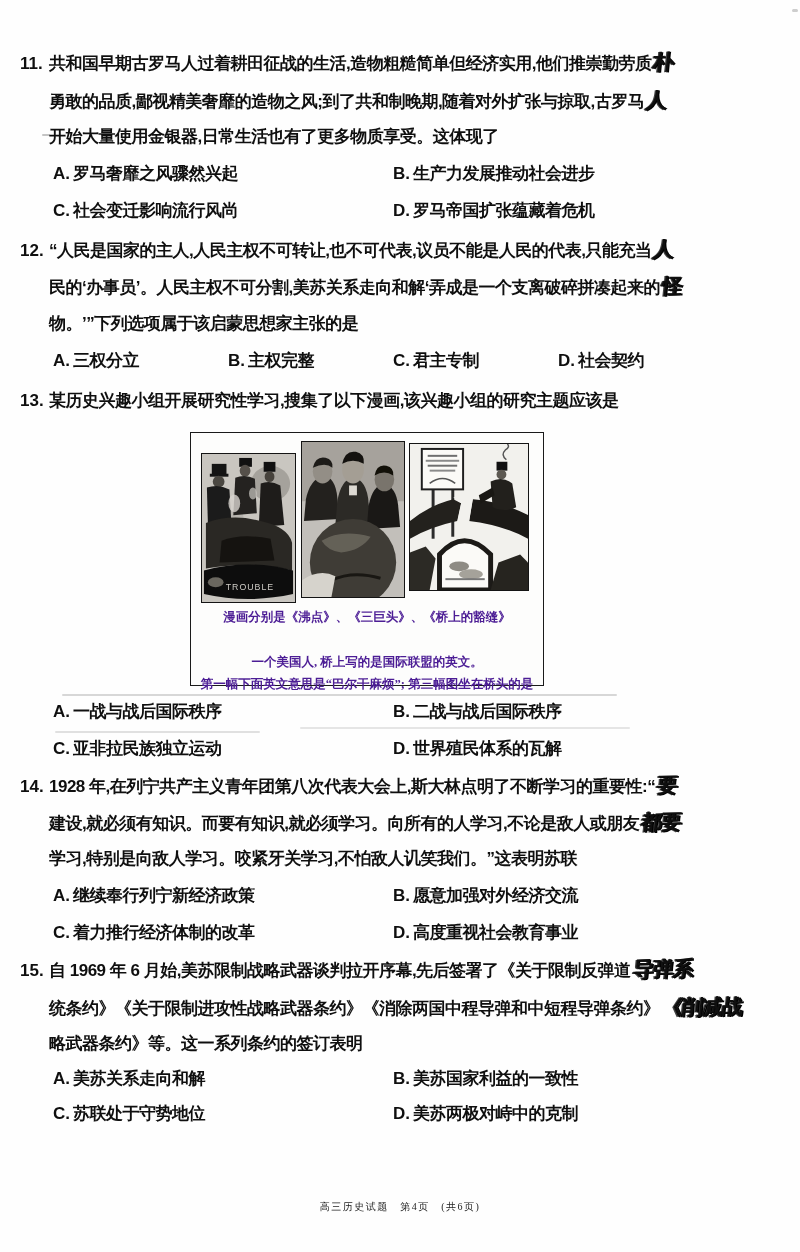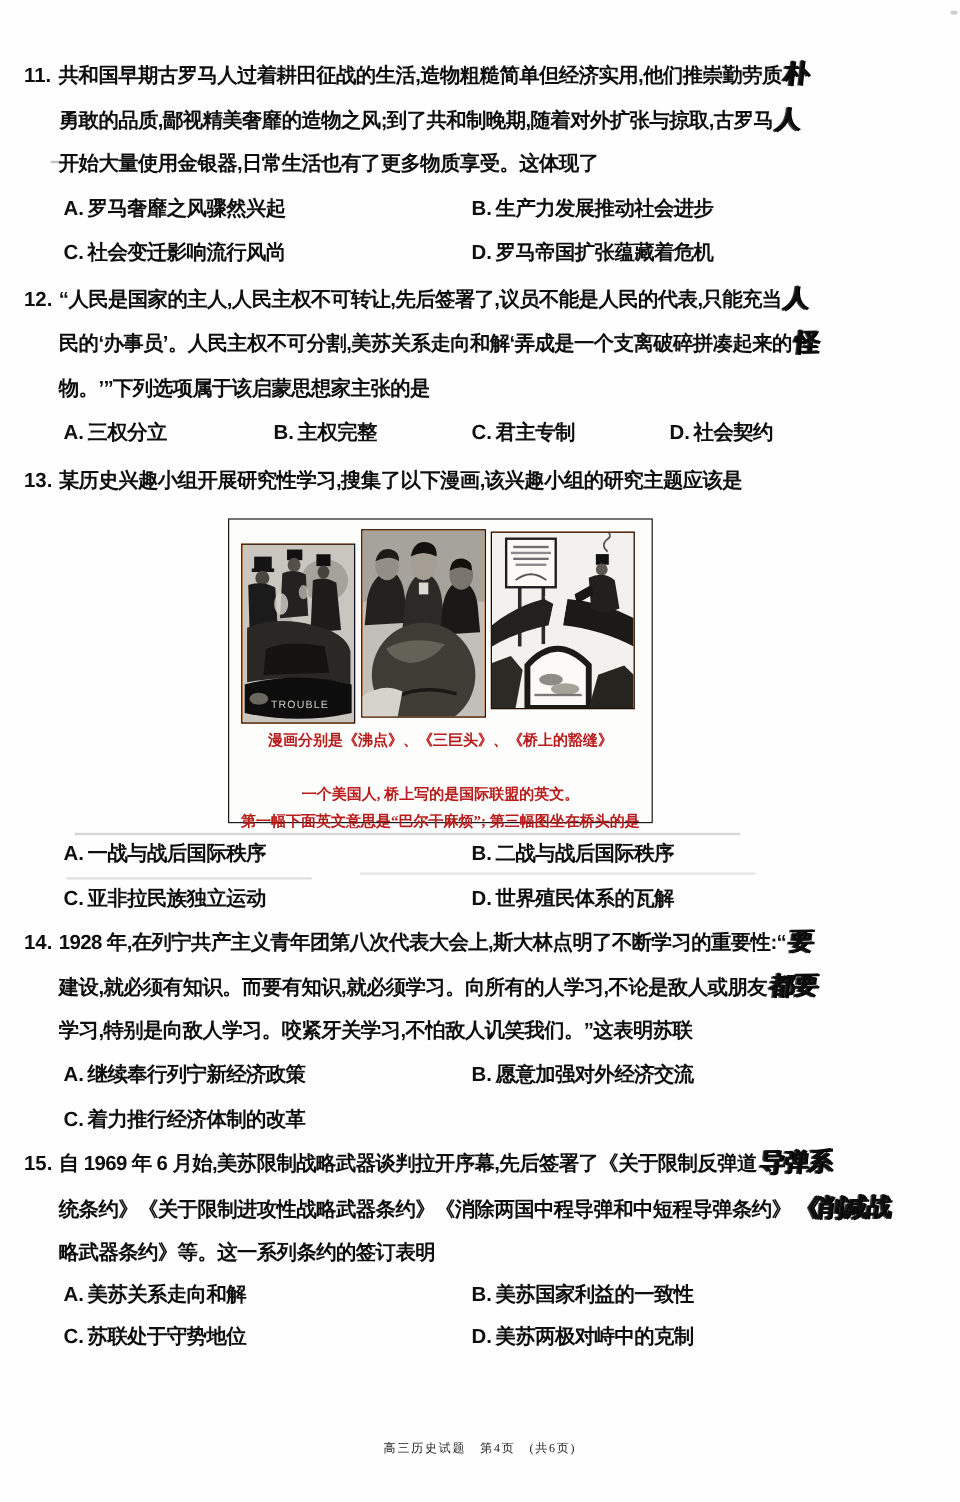--- a/index.html
+++ b/index.html
@@ -9,27 +9,27 @@
       letter-spacing:-0.5px;line-height:24px;}
   .ln.cont{left:49px;}
   .qnum{display:inline-block;width:29px;letter-spacing:0;}
   .tail{display:inline-block;font-size:21px;font-weight:900;letter-spacing:-1px;margin-left:2px;
         transform:skewX(-7deg) rotate(-1deg);
         text-shadow:1.4px .6px 0 #000,-1.1px .4px 0 #444;}
   .opt{position:absolute;white-space:nowrap;font-size:17px;font-weight:700;letter-spacing:-0.5px;}
   .olabel{margin-right:3px;letter-spacing:0;}
   .box{position:absolute;left:190px;top:432px;width:352px;height:252px;
        border:1.5px solid #1a1a1a;background:#fdfdfc;}
-  .panel{position:absolute;border:1.5px solid #141414;background:#f97316;box-sizing:border-box;}
+  .panel{position:absolute;border:1.5px solid #141414;background:#0ea5e9;box-sizing:border-box;}
   .panel svg{display:block;width:100%;height:100%;}
   .p1{left:10px;top:20px;width:95px;height:150px;}
   .p2{left:110px;top:8px;width:104px;height:157px;}
   .p3{left:218px;top:10px;width:120px;height:148px;}
   .cap{position:absolute;left:0;width:100%;text-align:center;white-space:nowrap;
-       font-family:"Liberation Serif","DejaVu Serif",serif;font-size:12.5px;font-weight:600;color:#b91c1c;}
+       font-family:"Liberation Serif","DejaVu Serif",serif;font-size:12.5px;font-weight:600;color:#4c1d95;}
   .cap1{top:176px;}.cap2{top:199px;margin-top:44px;}.cap3{top:221px;}
   .footer{position:absolute;left:0;width:100%;top:1200px;text-align:center;
           font-family:"Liberation Serif","DejaVu Serif",serif;font-size:10px;
           letter-spacing:1.5px;color:#1d1d1d;font-weight:500;}
   .smudge{position:absolute;background:#9d9d9d;opacity:.4;border-radius:2px;}
   .sm1{left:62px;top:694px;width:555px;height:2px;}
   .sm2{left:55px;top:731px;width:205px;height:2px;opacity:.3;}
   .sm3{left:300px;top:727px;width:330px;height:2px;opacity:.25;}
   .sm4{left:42px;top:134px;width:8px;height:2px;opacity:.6;}
   .sm5{left:792px;top:9px;width:6px;height:3px;opacity:.5;}
@@ -46,21 +46,21 @@
   <div class="smudge sm5"></div>
 
   <div class="ln" style="top:50px"><span class="qnum">11.</span><span>共和国早期古罗马人过着耕田征战的生活,造物粗糙简单但经济实用,他们推崇勤劳质</span><span class="tail">朴</span></div>
   <div class="ln cont" style="top:88px"><span>勇敢的品质,鄙视精美奢靡的造物之风;到了共和制晚期,随着对外扩张与掠取,古罗马</span><span class="tail">人</span></div>
   <div class="ln cont" style="top:125px"><span>开始大量使用金银器,日常生活也有了更多物质享受。这体现了</span></div>
   <div class="opt" style="top:162px;left:53px"><span class="olabel">A.</span><span>罗马奢靡之风骤然兴起</span></div>
   <div class="opt" style="top:162px;left:393px"><span class="olabel">B.</span><span>生产力发展推动社会进步</span></div>
   <div class="opt" style="top:199px;left:53px"><span class="olabel">C.</span><span>社会变迁影响流行风尚</span></div>
   <div class="opt" style="top:199px;left:393px"><span class="olabel">D.</span><span>罗马帝国扩张蕴藏着危机</span></div>
 
-  <div class="ln" style="top:237px"><span class="qnum">12.</span><span>“人民是国家的主人,人民主权不可转让,先后签署了,议员不能是人民的代表,只能充当</span><span class="tail">人</span></div>
+  <div class="ln" style="top:237px"><span class="qnum">12.</span><span>“人民是国家的主人,人民主权不可转让,也不可代表,议员不能是人民的代表,只能充当</span><span class="tail">人</span></div>
   <div class="ln cont" style="top:274px"><span>民的‘办事员’。人民主权不可分割,美苏关系走向和解‘弄成是一个支离破碎拼凑起来的</span><span class="tail">怪</span></div>
   <div class="ln cont" style="top:312px"><span>物。’”下列选项属于该启蒙思想家主张的是</span></div>
   <div class="opt" style="top:349px;left:53px"><span class="olabel">A.</span><span>三权分立</span></div>
   <div class="opt" style="top:349px;left:228px"><span class="olabel">B.</span><span>主权完整</span></div>
   <div class="opt" style="top:349px;left:393px"><span class="olabel">C.</span><span>君主专制</span></div>
   <div class="opt" style="top:349px;left:558px"><span class="olabel">D.</span><span>社会契约</span></div>
 
   <div class="ln" style="top:389px"><span class="qnum">13.</span><span>某历史兴趣小组开展研究性学习,搜集了以下漫画,该兴趣小组的研究主题应该是</span></div>
 
   <div class="box">
@@ -147,20 +147,21 @@
   <div class="opt" style="top:700px;left:393px"><span class="olabel">B.</span><span>二战与战后国际秩序</span></div>
   <div class="opt" style="top:737px;left:53px"><span class="olabel">C.</span><span>亚非拉民族独立运动</span></div>
   <div class="opt" style="top:737px;left:393px"><span class="olabel">D.</span><span>世界殖民体系的瓦解</span></div>
 
   <div class="ln" style="top:773px"><span class="qnum">14.</span><span>1928 年,在列宁共产主义青年团第八次代表大会上,斯大林点明了不断学习的重要性:“</span><span class="tail">要</span></div>
   <div class="ln cont" style="top:810px"><span>建设,就必须有知识。而要有知识,就必须学习。向所有的人学习,不论是敌人或朋友</span><span class="tail">都要</span></div>
   <div class="ln cont" style="top:847px"><span>学习,特别是向敌人学习。咬紧牙关学习,不怕敌人讥笑我们。”这表明苏联</span></div>
   <div class="opt" style="top:884px;left:53px"><span class="olabel">A.</span><span>继续奉行列宁新经济政策</span></div>
   <div class="opt" style="top:884px;left:393px"><span class="olabel">B.</span><span>愿意加强对外经济交流</span></div>
   <div class="opt" style="top:921px;left:53px"><span class="olabel">C.</span><span>着力推行经济体制的改革</span></div>
+  <div class="opt" style="top:921px;left:393px"><span class="olabel">D.</span><span>高度重视社会教育事业</span></div>
 
   <div class="ln" style="top:957px"><span class="qnum">15.</span><span>自 1969 年 6 月始,美苏限制战略武器谈判拉开序幕,先后签署了《关于限制反弹道</span><span class="tail">导弹系</span></div>
   <div class="ln cont" style="top:995px"><span>统条约》《关于限制进攻性战略武器条约》《消除两国中程导弹和中短程导弹条约》</span><span class="tail">《削减战</span></div>
   <div class="ln cont" style="top:1032px"><span>略武器条约》等。这一系列条约的签订表明</span></div>
   <div class="opt" style="top:1067px;left:53px"><span class="olabel">A.</span><span>美苏关系走向和解</span></div>
   <div class="opt" style="top:1067px;left:393px"><span class="olabel">B.</span><span>美苏国家利益的一致性</span></div>
   <div class="opt" style="top:1102px;left:53px"><span class="olabel">C.</span><span>苏联处于守势地位</span></div>
   <div class="opt" style="top:1102px;left:393px"><span class="olabel">D.</span><span>美苏两极对峙中的克制</span></div>
 
   <div class="footer">高三历史试题　第4页　(共6页)</div>

